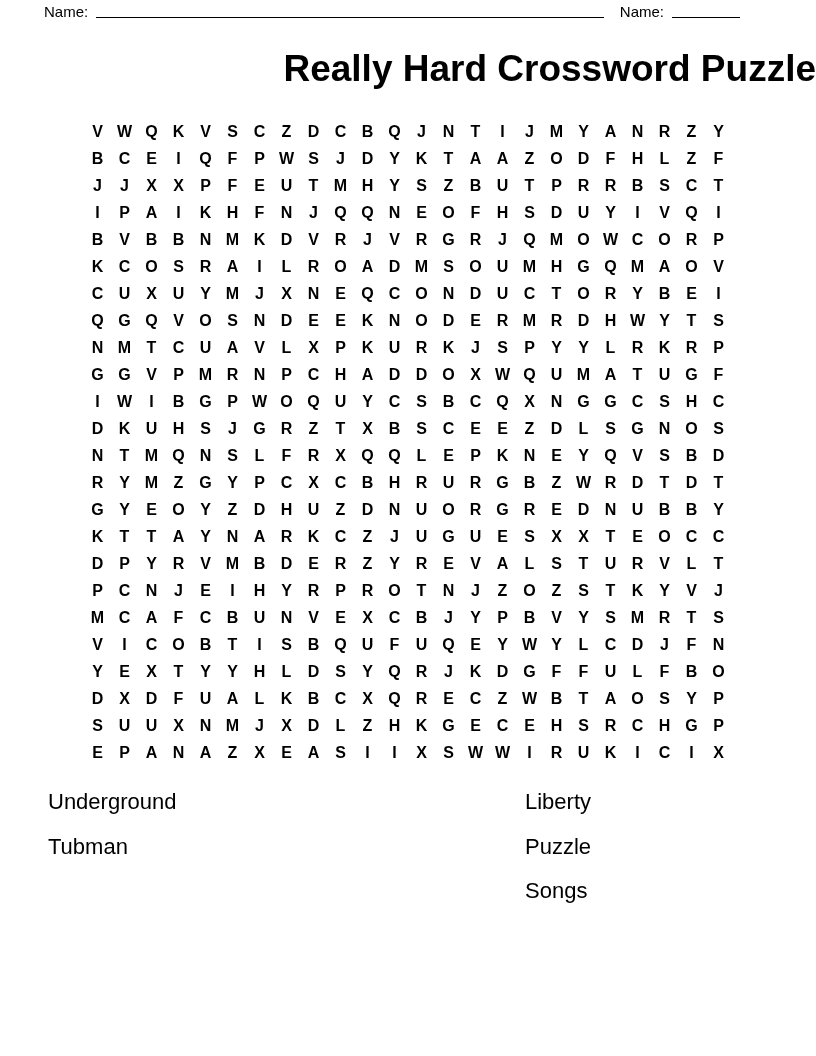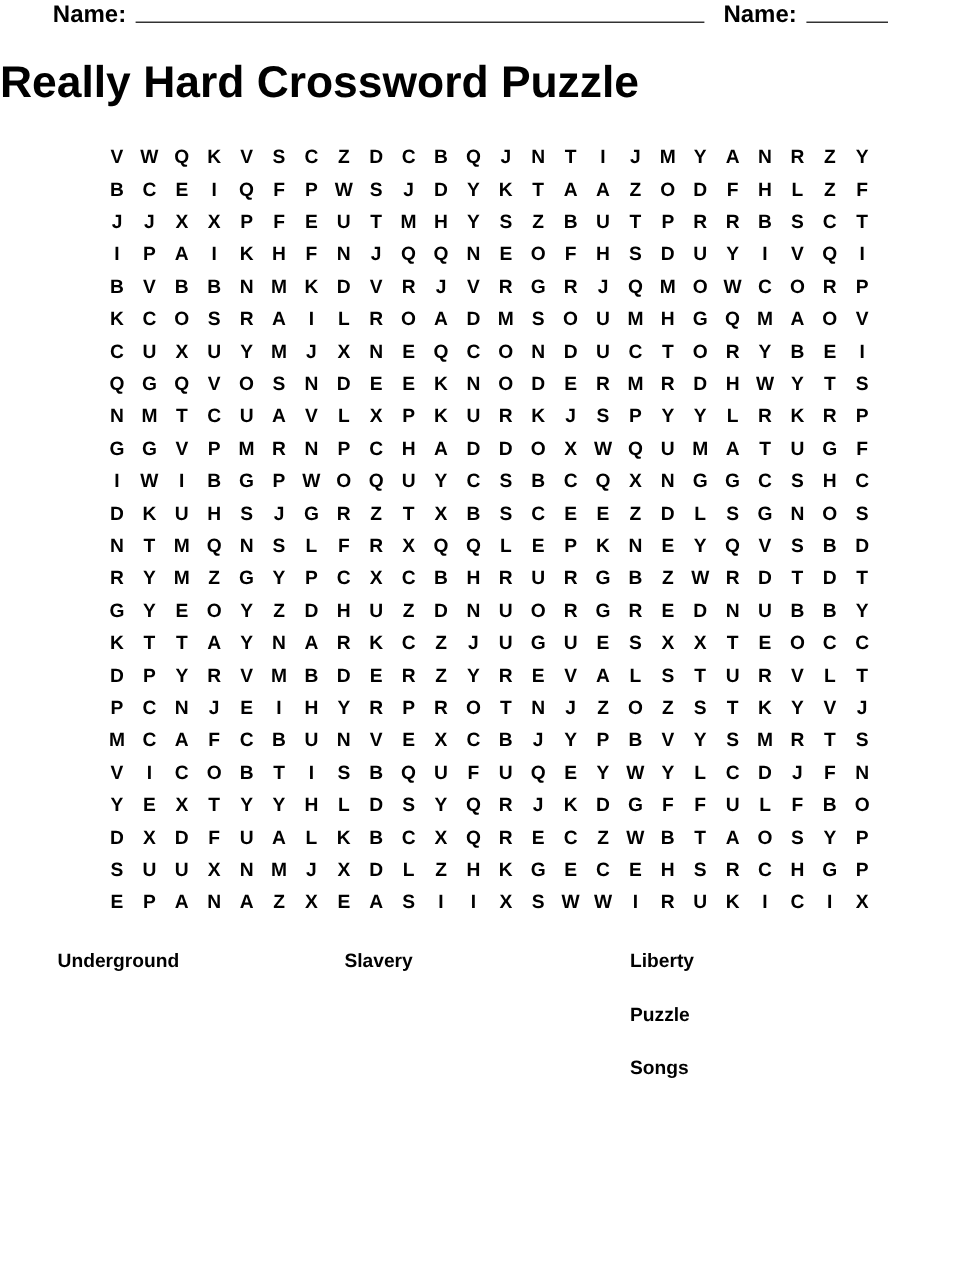--- a/index.html
+++ b/index.html
@@ -6,36 +6,34 @@
   html,body { background:#ffffff; }
   body {
     width:816px; height:1056px;
     font-family:"Liberation Sans", sans-serif;
     color:#000;
     position:relative;
     overflow:hidden;
   }
   .header-row {
     display:flex;
-    align-items:flex-end;
     padding:3px 76px 0 44px;
-    font-size:20px;
+    font-size:15px;
     line-height:18px;
-    font-weight:bold;
   }
   .hdr-label { white-space:nowrap; }
   .blank-line {
     border-bottom:1.5px solid #000;
     height:15px;
     display:inline-block;
   }
   .name-line { flex:1; margin:0 16px 2px 8px; }
   .date-line { width:68px; margin:0 0 2px 8px; }
   .page-title {
-    text-align:left;
+    text-align:right;
     font-size:37px;
     font-weight:bold;
     margin-top:27px;
     letter-spacing:0px;
   }
   .letter-grid {
     width:648px;
     margin:28px auto 0 auto;
     display:grid;
     grid-template-columns:repeat(24, 1fr);
@@ -48,22 +46,22 @@
     font-weight:bold;
   }
   .word-list {
     display:flex;
     margin:23px 0 0 48px;
   }
   .word-col-1 { width:239px; }
   .word-col-2 { width:238px; }
   .word-col-3 { width:auto; }
   .word-item {
-    font-size:16px;
-    font-weight:bold;
+    font-size:22px;
+    font-weight:normal;
     height:44.5px;
     line-height:26px;
   }
 </style>
 </head>
 <body>
 
 <div class="header-row">
   <span class="hdr-label">Name:</span>
   <span class="blank-line name-line"></span>
@@ -648,22 +646,22 @@
     <div class="grid-cell">K</div>
     <div class="grid-cell">I</div>
     <div class="grid-cell">C</div>
     <div class="grid-cell">I</div>
     <div class="grid-cell">X</div>
   </div>
 
 <div class="word-list">
     <div class="word-col-1">
       <div class="word-item">Underground</div>
+      <div class="word-item">Tubman</div>
     </div>
     <div class="word-col-2">
-      <div class="word-item">Slavery</div>
     </div>
     <div class="word-col-3">
       <div class="word-item">Liberty</div>
       <div class="word-item">Puzzle</div>
       <div class="word-item">Songs</div>
     </div>
   </div>
 
 </body></html>

